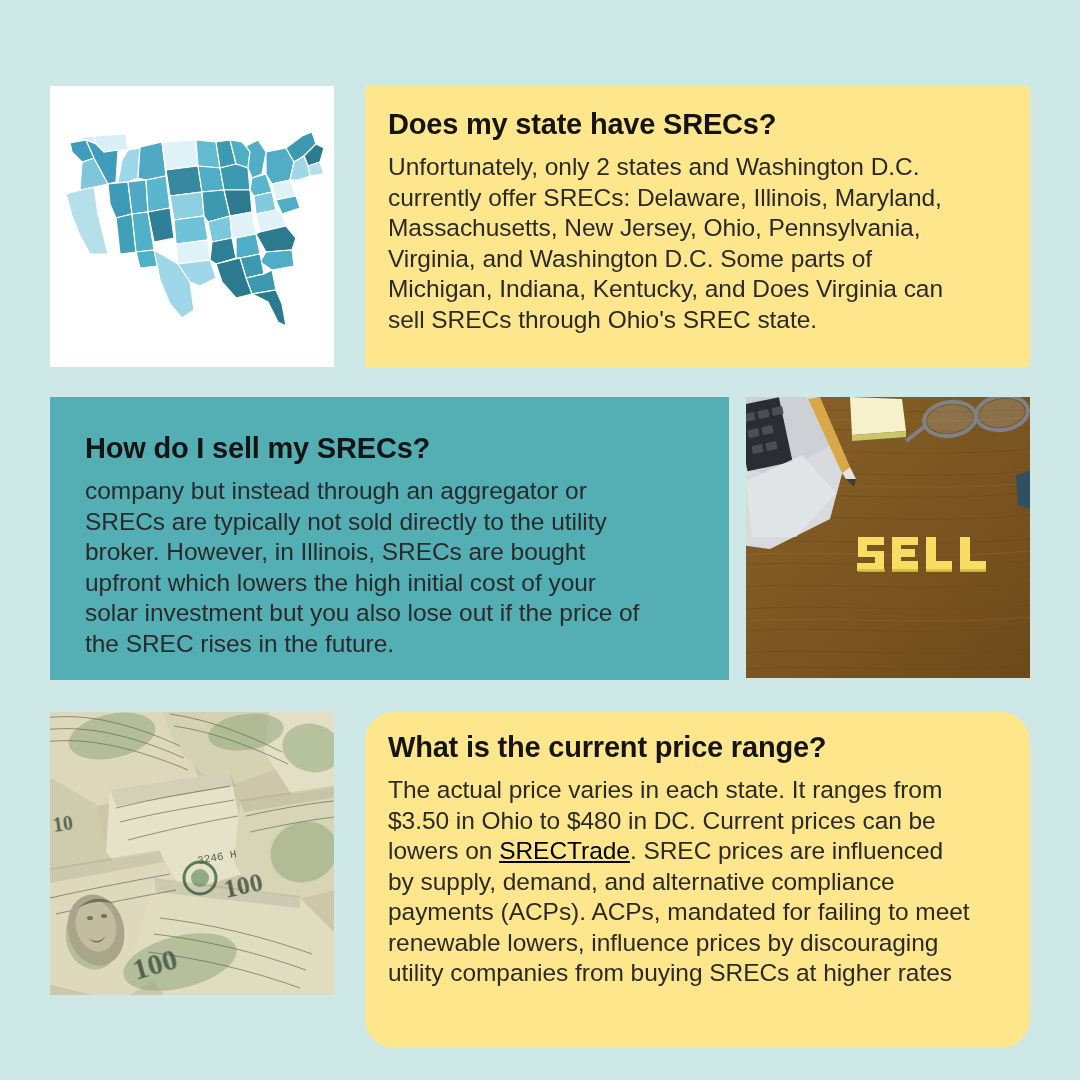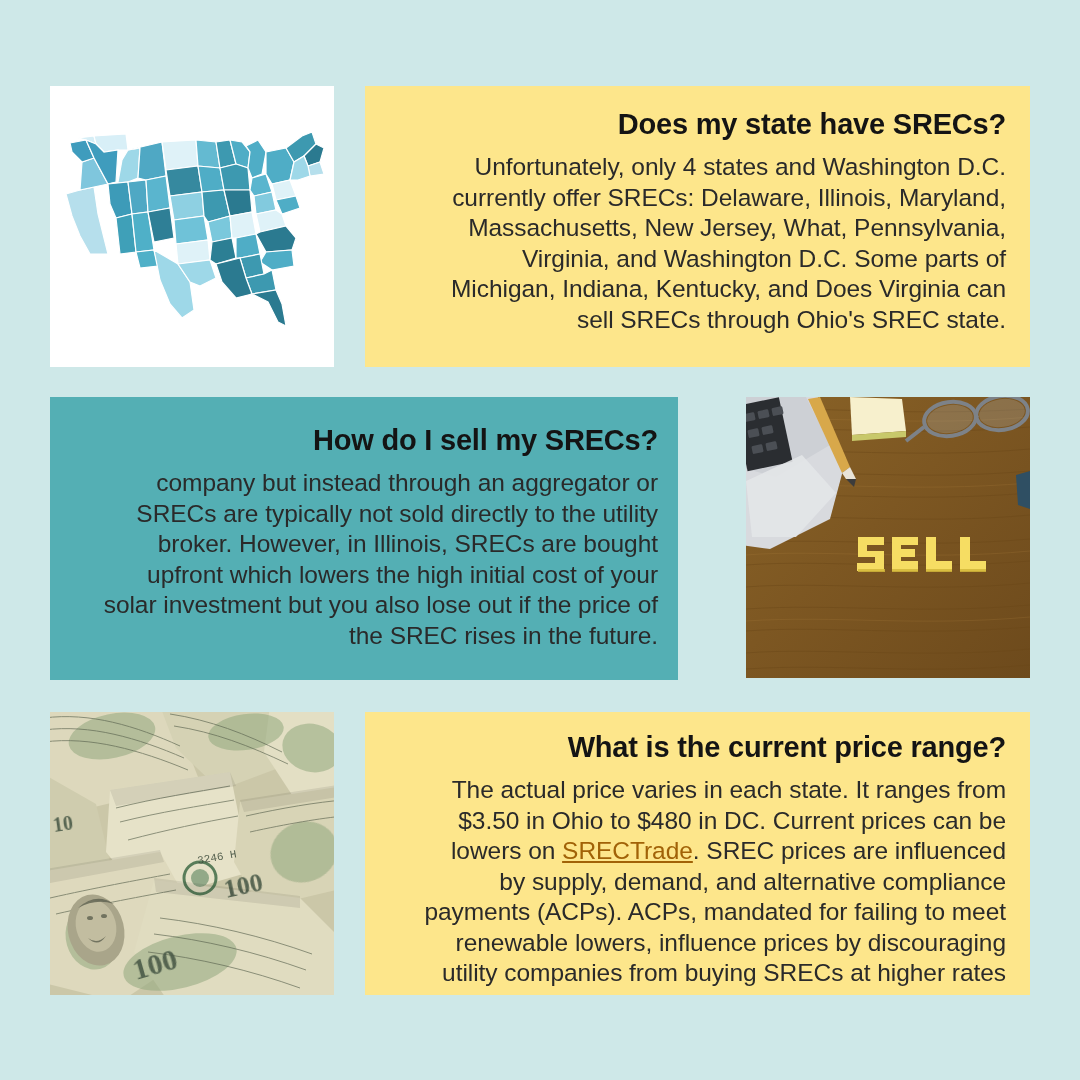--- a/index.html
+++ b/index.html
@@ -18,21 +18,20 @@
     width: 1080px;
     height: 1080px;
     background: #cee8e8;
   }
 
   
   .card {
     position: absolute;
     box-sizing: border-box;
     overflow: hidden;
-    text-align: right;
   }
   .card.yellow { background: #fde68b; }
   .card.teal   { background: #54afb4; }
 
   .card-title {
     font-weight: bold;
     font-size: 29px;
     line-height: 1.15;
     color: #141414;
     letter-spacing: -0.2px;
@@ -43,35 +42,36 @@
     font-size: 24.5px;
     line-height: 1.245;
     color: #2a2a2a;
     margin: 0;
     letter-spacing: -0.05px;
   }
   .card-body .ln { display: block; white-space: nowrap; }
   .link-underline {
     text-decoration: underline;
     text-underline-offset: 2px;
-    color: #a16207;
+    color: #000000;
   }
 
   
   #card-states {
     left: 365px; top: 86px; width: 665px; height: 281px;
     padding: 22px 24px 0 23px;
   }
   #card-sell {
-    left: 50px; top: 397px; width: 628px; height: 283px;
-    padding: 27px 20px 0 35px;
+    left: 50px; top: 397px; width: 679px; height: 283px;
+    padding: 35px 20px 0 35px;
   }
   #card-price {
-    left: 365px; top: 712px; width: 665px; height: 283px;
+    left: 365px; top: 712px; width: 665px; height: 336px;
     padding: 19px 24px 0 23px;
+    border-radius: 29px;
   }
 
   
   .photo {
     position: absolute;
     overflow: hidden;
   }
   #photo-map   { left: 50px;  top: 86px;  width: 284px; height: 281px; background: #ffffff; }
   #photo-sell  { left: 746px; top: 397px; width: 284px; height: 281px; background: #7a5524; }
   #photo-money { left: 50px;  top: 712px; width: 284px; height: 283px; background: #b9b99a; }
@@ -149,23 +149,23 @@
         <polygon points="166,178 190,172 196,192 202,208 186,212 172,196" fill="#2b7a90"></polygon>
 
         <polygon points="202,208 226,204 232,218 236,240 228,236 218,216" fill="#2b7a90"></polygon>
       </g>
     </svg>
   </div>
 
   <div class="card yellow" id="card-states">
     <h2 class="card-title">Does my state have SRECs?</h2>
     <p class="card-body">
-      <span class="ln">Unfortunately, only 4 states and Washington D.C.</span>
+      <span class="ln">Unfortunately, only 2 states and Washington D.C.</span>
       <span class="ln">currently offer SRECs: Delaware, Illinois, Maryland,</span>
-      <span class="ln">Massachusetts, New Jersey, What, Pennsylvania,</span>
+      <span class="ln">Massachusetts, New Jersey, Ohio, Pennsylvania,</span>
       <span class="ln">Virginia, and Washington D.C. Some parts of</span>
       <span class="ln">Michigan, Indiana, Kentucky, and Does Virginia can</span>
       <span class="ln">sell SRECs through Ohio's SREC state.</span>
     </p>
   </div>
 
   <div class="card teal" id="card-sell">
     <h2 class="card-title">How do I sell my SRECs?</h2>
     <p class="card-body">
       <span class="ln">company but instead through an aggregator or</span>

